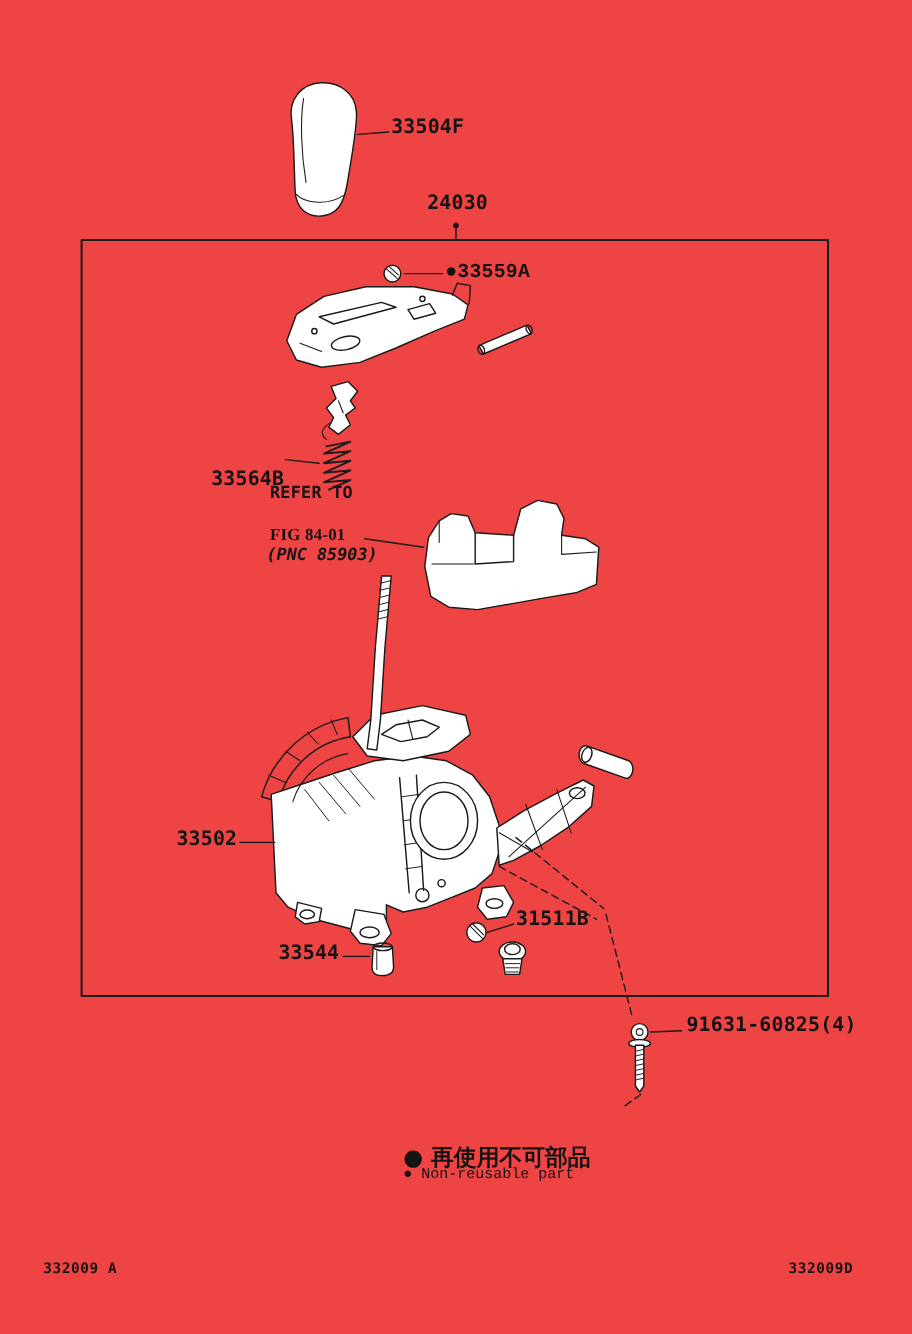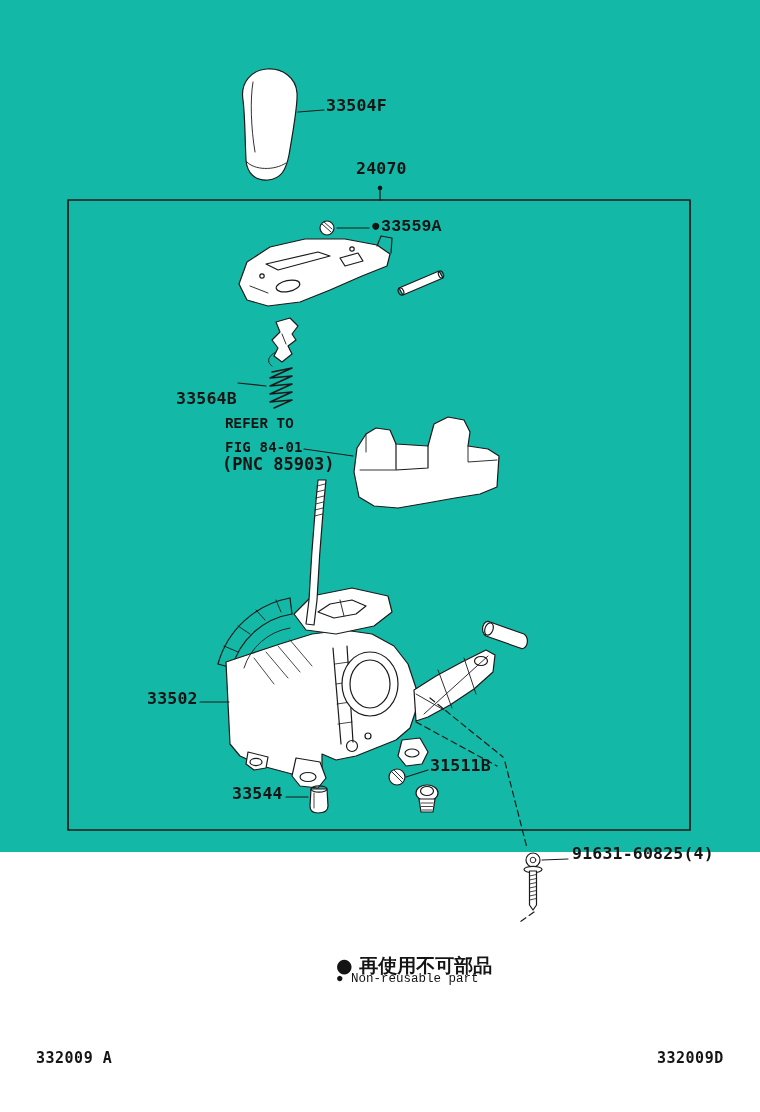--- a/index.html
+++ b/index.html
@@ -1,25 +1,25 @@
 <!DOCTYPE html>
 <html><head>
 <meta charset="utf-8">
 <style>
   html,body{margin:0;padding:0;}
   body{width:760px;height:1112px;background:#ffffff;position:relative;overflow:hidden;}
-  #stage{position:absolute;inset:0;width:760px;height:852px;background:#14b8a6;}
+  #stage{position:absolute;inset:0;width:760px;height:1112px;background:#ef4444;}
   svg.art{position:absolute;left:0;top:0;display:block;}
   .lbl{position:absolute;font-family:"DejaVu Sans Mono","Liberation Mono",monospace;font-weight:700;color:#141414;white-space:nowrap;line-height:1;}
   .lbl-lg{font-size:16.5px;letter-spacing:0.2px;}
   .lbl-md{font-size:14px;letter-spacing:0.2px;}
-  .lbl-sm{font-size:17px;}
+  .lbl-sm{font-size:14px;font-style:italic;}
   .legend-jp{font-family:"DejaVu Sans","Liberation Sans",sans-serif;font-weight:700;font-size:19px;}
   .legend-en{font-family:Liberation Mono, monospace;font-weight:400;font-size:12.5px;}
-  .footer-code{font-size:15px;letter-spacing:0.5px;}
+  .footer-code{font-size:12px;letter-spacing:0.5px;}
 </style>
 </head>
 <body>
 
 <div id="stage">
 
   <svg class="art" width="760" height="1112" viewBox="0 0 760 1112">
     <g stroke="#1b1b1b" fill="none" stroke-width="1.2" stroke-linecap="round" stroke-linejoin="round">
 
       <g>
@@ -190,26 +190,26 @@
         <line x1="200" y1="702" x2="229" y2="702"></line>
         <line x1="286" y1="797" x2="308" y2="797"></line>
         <line x1="428" y1="770" x2="406" y2="777"></line>
         <line x1="568" y1="859" x2="542" y2="860"></line>
       </g>
 
     </g>
   </svg>
 
   <div class="lbl lbl-lg" style="left:326px;top:98px;">33504F</div>
-  <div class="lbl lbl-lg" style="left:356px;top:161px;">24070</div>
+  <div class="lbl lbl-lg" style="left:356px;top:161px;">24030</div>
   <div class="lbl lbl-lg" style="left:371px;top:219px;font-family:Liberation Mono, monospace;">●33559A</div>
   <div class="lbl lbl-lg" style="left:176px;top:373px;margin-top:18px;">33564B</div>
 
-  <div class="lbl lbl-md" style="left:225px;top:417px;font-family:Liberation Mono, monospace;">REFER TO</div>
-  <div class="lbl lbl-md" style="left:225px;top:440px;">FIG 84-01</div>
+  <div class="lbl lbl-md" style="left:225px;top:404px;">REFER TO</div>
+  <div class="lbl lbl-md" style="left:225px;top:440px;font-family:Liberation Serif, serif;">FIG 84-01</div>
   <div class="lbl lbl-sm" style="left:222px;top:456px;">(PNC 85903)</div>
 
   <div class="lbl lbl-lg" style="left:147px;top:691px;text-align:right;">33502</div>
   <div class="lbl lbl-lg" style="left:232px;top:786px;">33544</div>
   <div class="lbl lbl-lg" style="left:430px;top:758px;">31511B</div>
   <div class="lbl lbl-lg" style="left:572px;top:846px;">91631-60825(4)</div>
 
   <div class="lbl legend-jp" style="left:336px;top:956px;">● 再使用不可部品</div>
   <div class="lbl legend-en" style="left:336px;top:973px;">● Non-reusable part</div>
 

